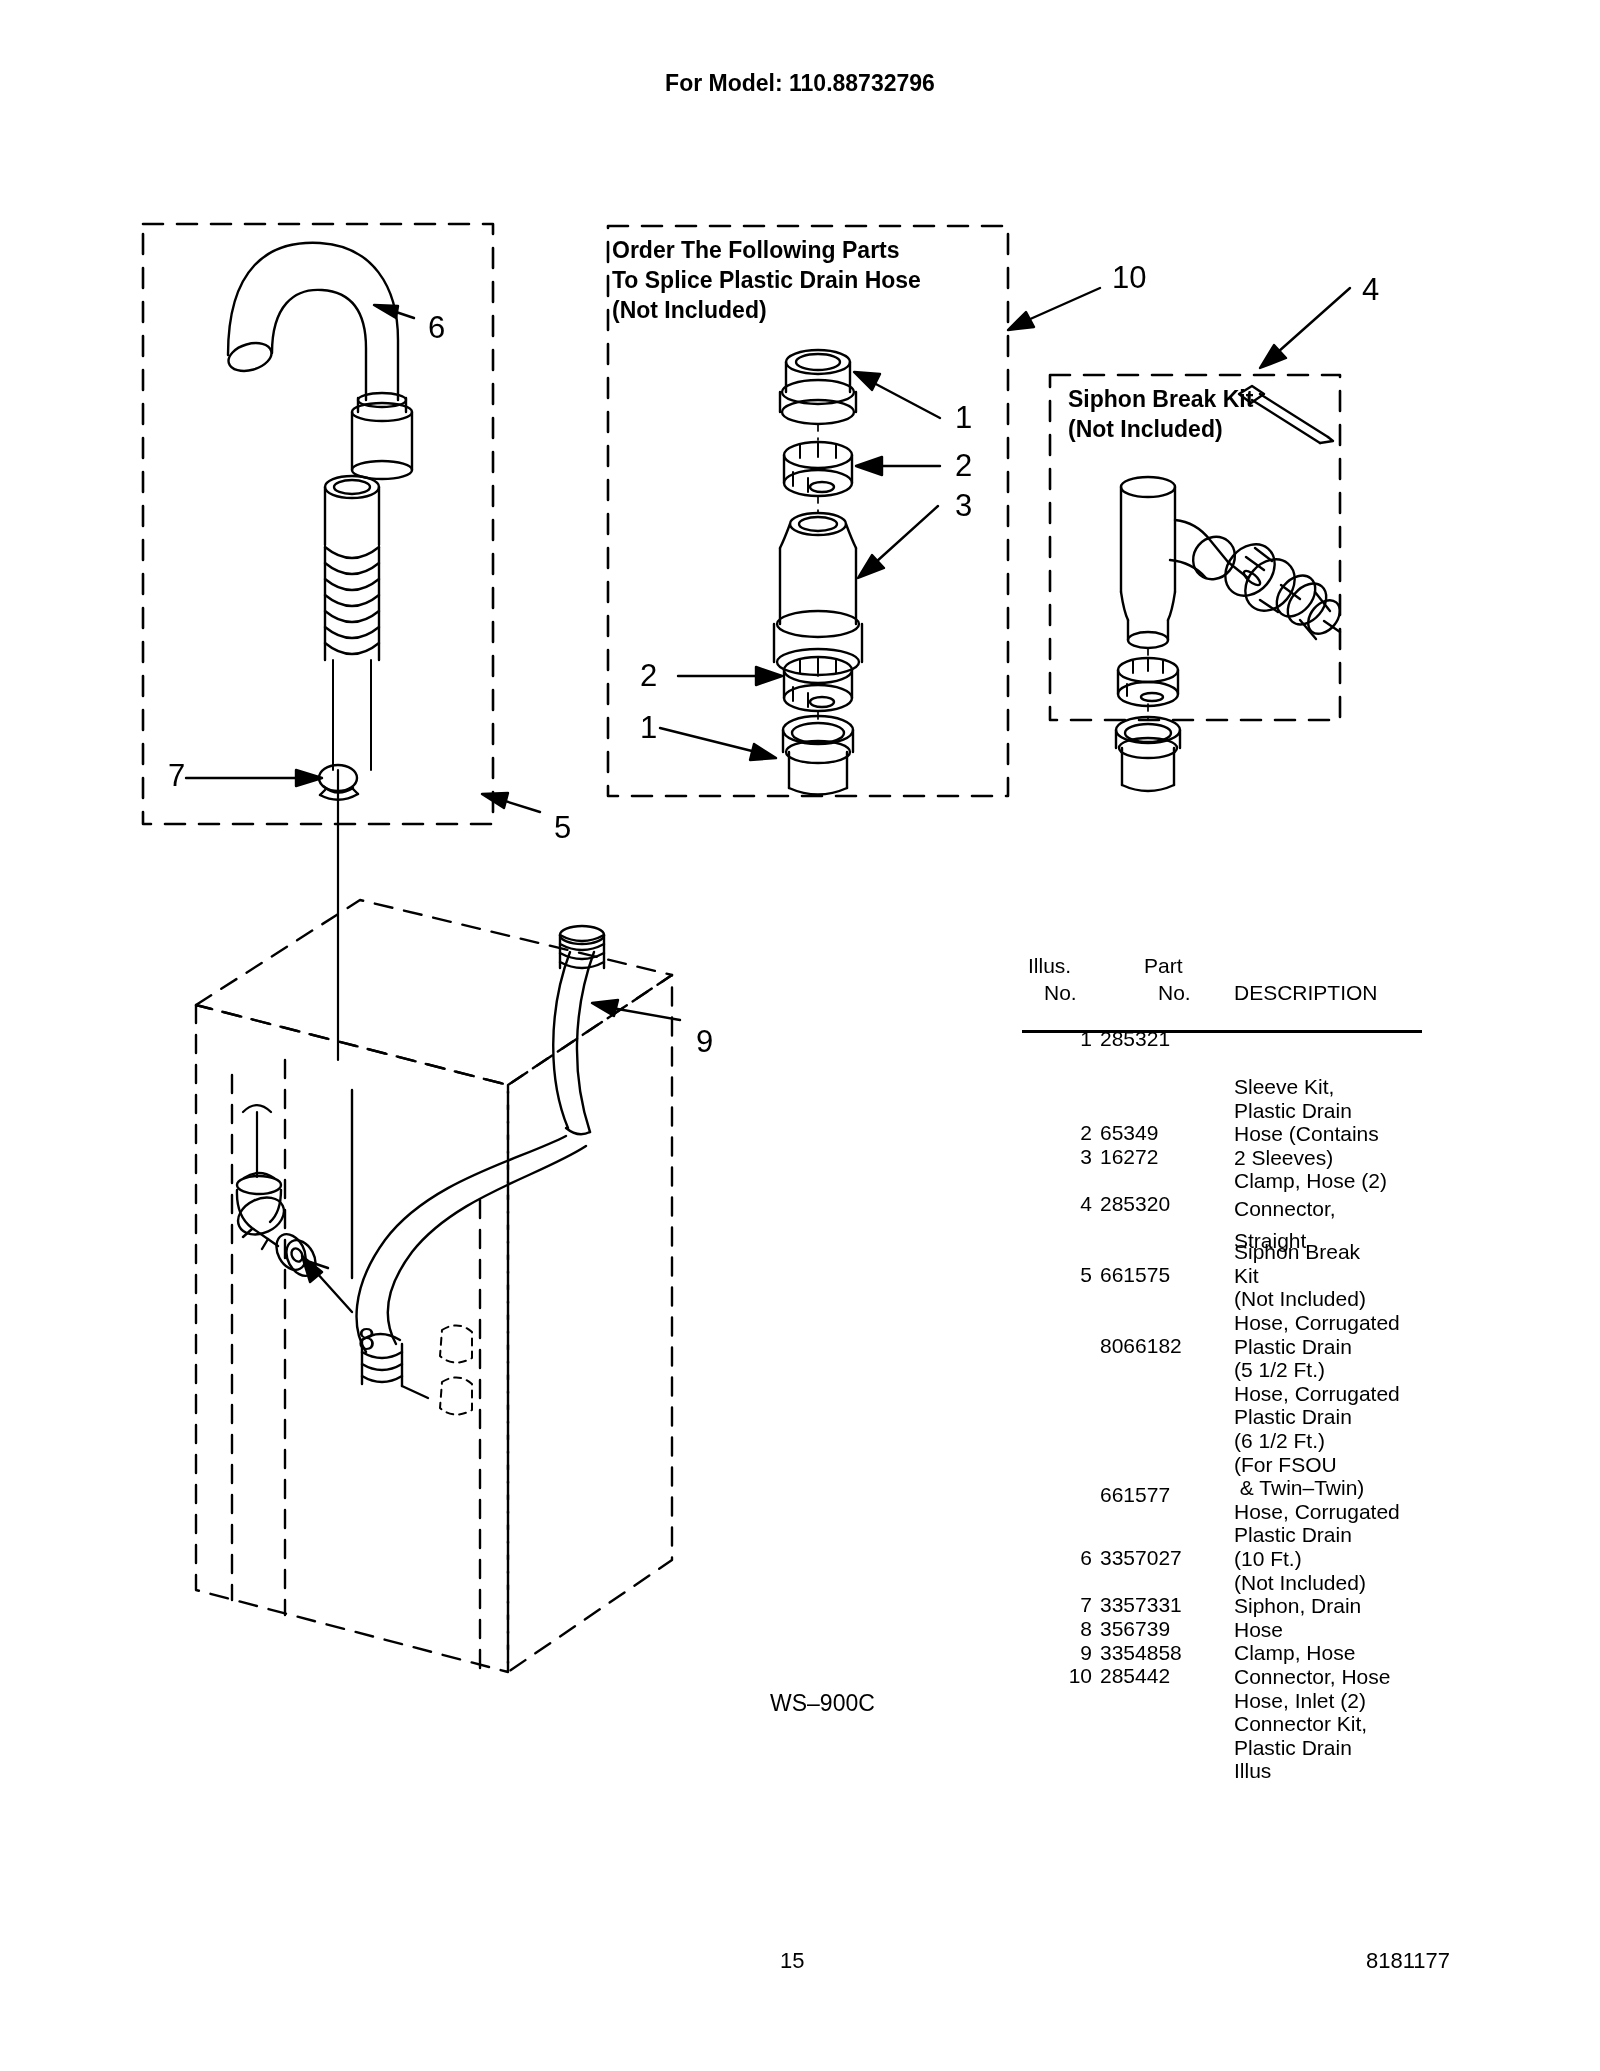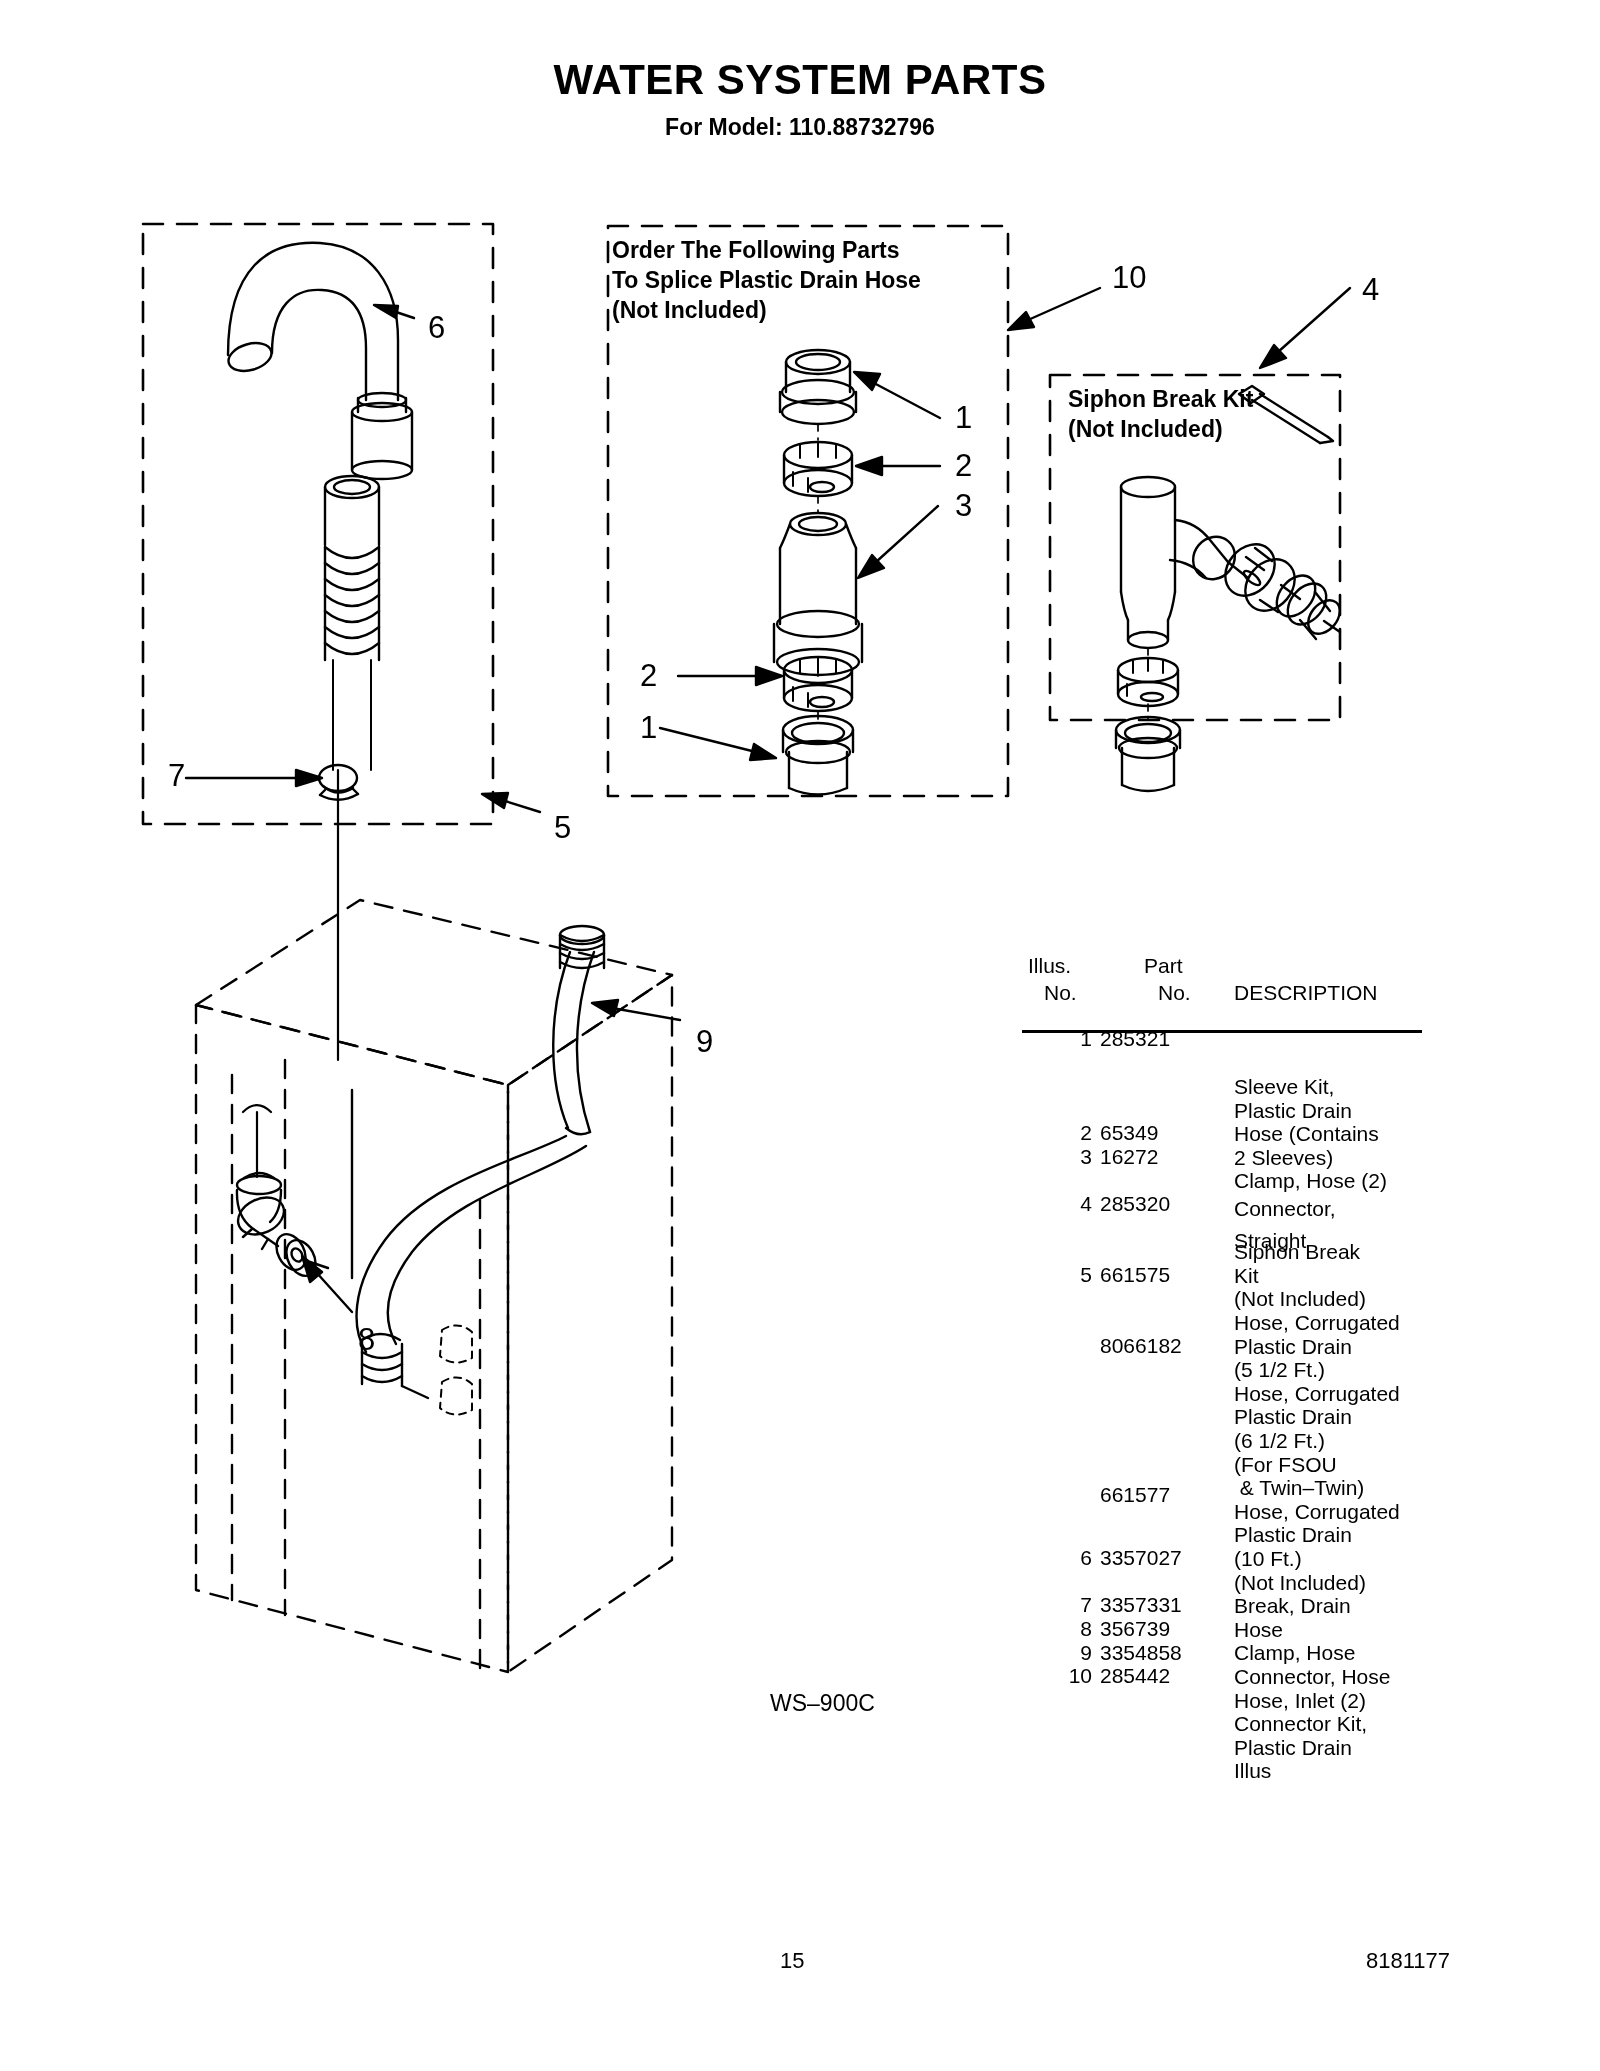--- a/index.html
+++ b/index.html
@@ -142,21 +142,20 @@
     width: 1600px; height: 2071px;
     pointer-events: none;
   }
 </style>
 </head>
 <body>
 
 <div id="page">
 
   <div id="title-block">
-    <div id="main-title">WATER SYSTEM PARTS</div>
     <div id="model-line">For Model: 110.88732796</div>
   </div>
 
   <svg id="art" viewBox="0 0 1600 2071">
     <g fill="none" stroke="#000" stroke-width="2.4" stroke-linecap="round" stroke-linejoin="round">
 
       <rect x="143" y="224" width="350" height="600" stroke-dasharray="20 14" stroke-width="2.6"></rect>
 
       <rect x="608" y="226" width="400" height="570" stroke-dasharray="20 14" stroke-width="2.6"></rect>
 
@@ -473,21 +472,21 @@
           <span class="t-illus" style="top: 435.8px;"></span>
           <span class="t-part" style="top: 435.8px; margin-top: 31px;">661577</span>
           <span class="t-desc" style="top: 435.8px; line-height: 23.6px;">Hose, Corrugated
 Plastic Drain
 (10 Ft.)
 (Not Included)</span>
         </div>
         <div class="trow">
           <span class="t-illus" style="top: 530.2px;">6</span>
           <span class="t-part" style="top: 530.2px;">3357027</span>
-          <span class="t-desc" style="top: 530.2px; line-height: 23.6px;">Break, Drain
+          <span class="t-desc" style="top: 530.2px; line-height: 23.6px;">Siphon, Drain
 Hose</span>
         </div>
         <div class="trow">
           <span class="t-illus" style="top: 577.4px;">7</span>
           <span class="t-part" style="top: 577.4px;">3357331</span>
           <span class="t-desc" style="top: 577.4px; line-height: 23.6px;">Clamp, Hose</span>
         </div>
         <div class="trow">
           <span class="t-illus" style="top: 601px;">8</span>
           <span class="t-part" style="top: 601px;">356739</span>

